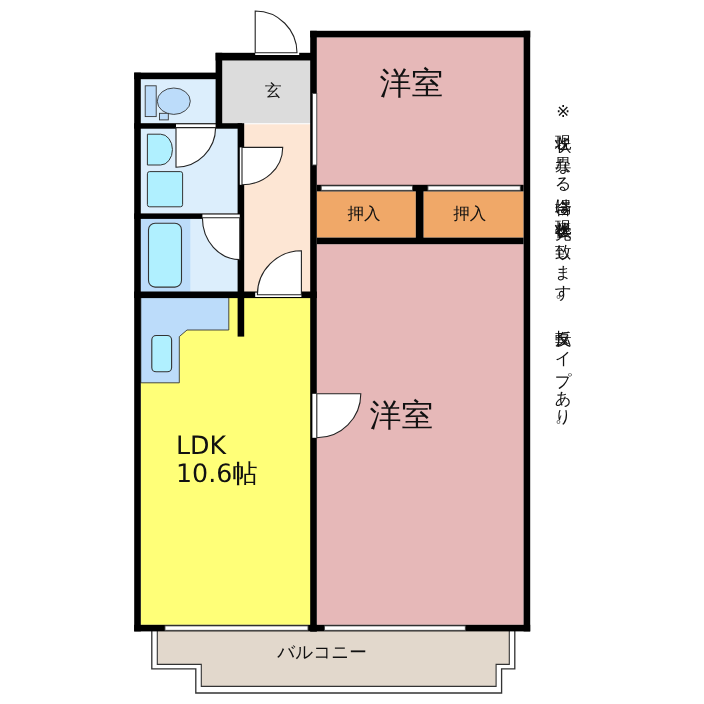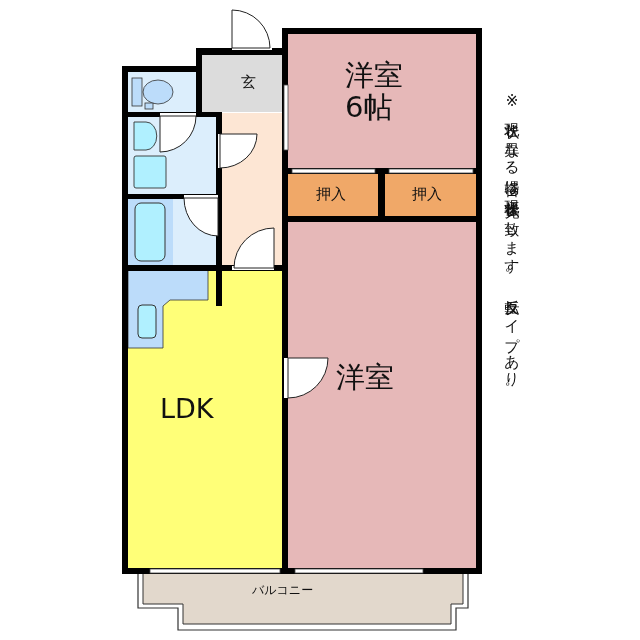--- a/index.html
+++ b/index.html
@@ -99,29 +99,29 @@
     <rect x="389" y="169" width="84" height="4"></rect>
     <rect x="150" y="569" width="130" height="4"></rect>
     <rect x="295" y="569" width="128" height="4"></rect>
   </g>
 </svg>
 
 <div class="room-label" style="left:241px;top:74px;font-size:15px;">玄</div>
 
 <div class="room-label" style="left:345px;top:60px;font-size:29px;">
   <div>洋室</div>
-  <div>6帖</div>
 </div>
 
 <div class="room-label" style="left:316px;top:186px;font-size:15px;">押入</div>
 <div class="room-label" style="left:412px;top:186px;font-size:15px;">押入</div>
 
 <div class="room-label" style="left:336px;top:362px;font-size:29px;">
   <div>洋室</div>
 </div>
 
-<div class="room-label" style="left:160px;top:394px;font-size:27px;">
+<div class="room-label" style="left:160px;top:394px;font-size:23px;">
   <div>LDK</div>
+  <div>10.6帖</div>
 </div>
 
-<div class="room-label" style="left:252px;top:584px;font-size:12px;">バルコニー</div>
+<div class="room-label" style="left:252px;top:584px;font-size:16px;">バルコニー</div>
 
 <div class="note">※現状と異なる場合は現状優先と致します。 反転タイプあり。</div>
 
 </body></html>

